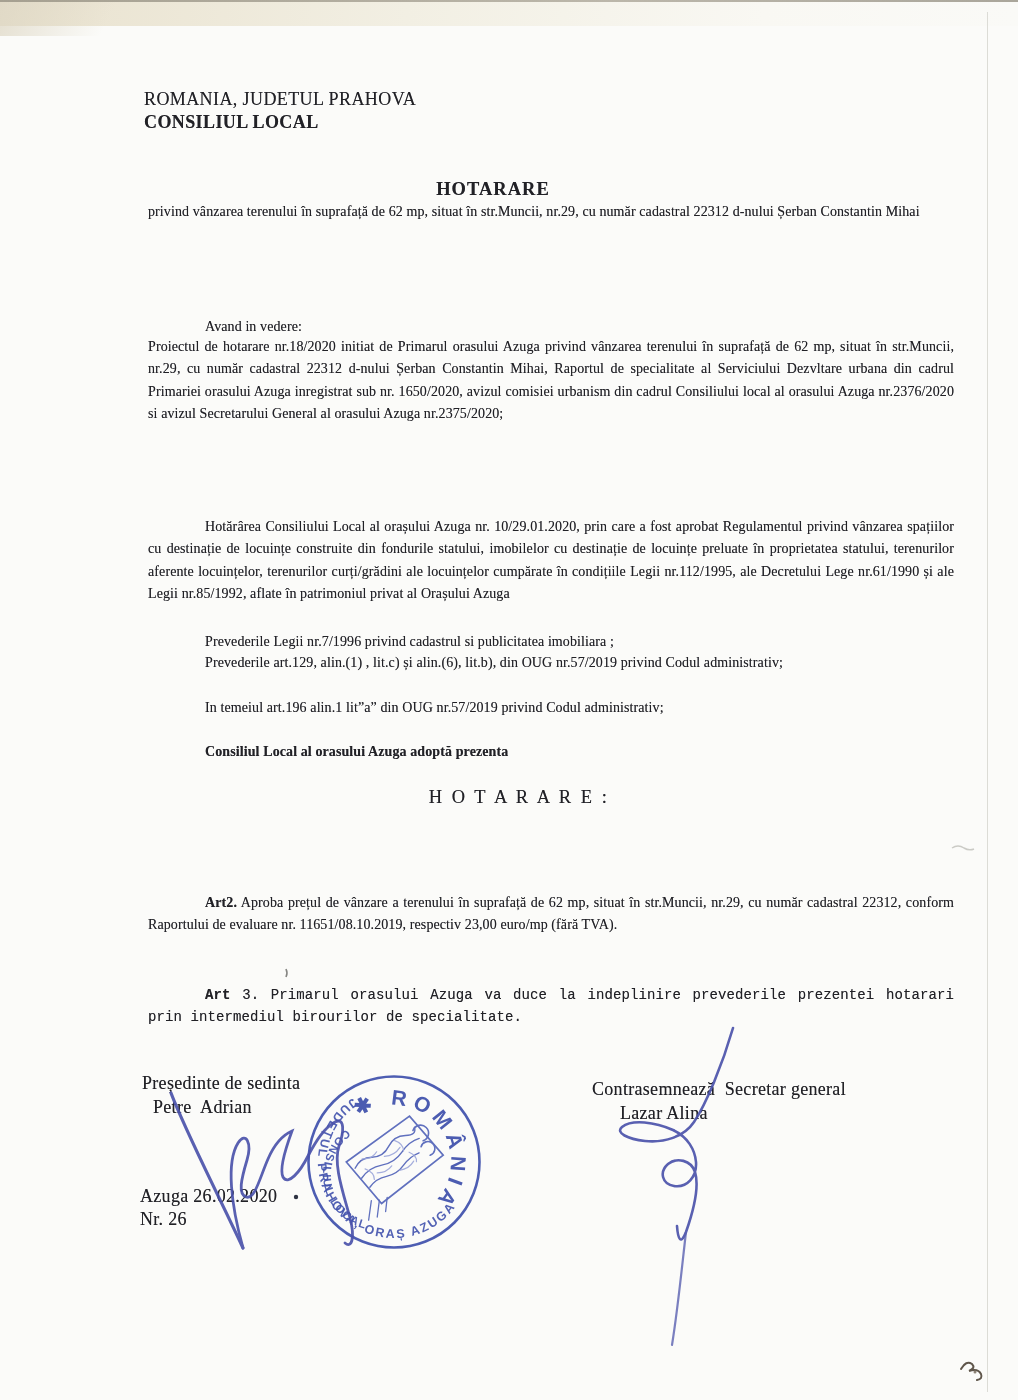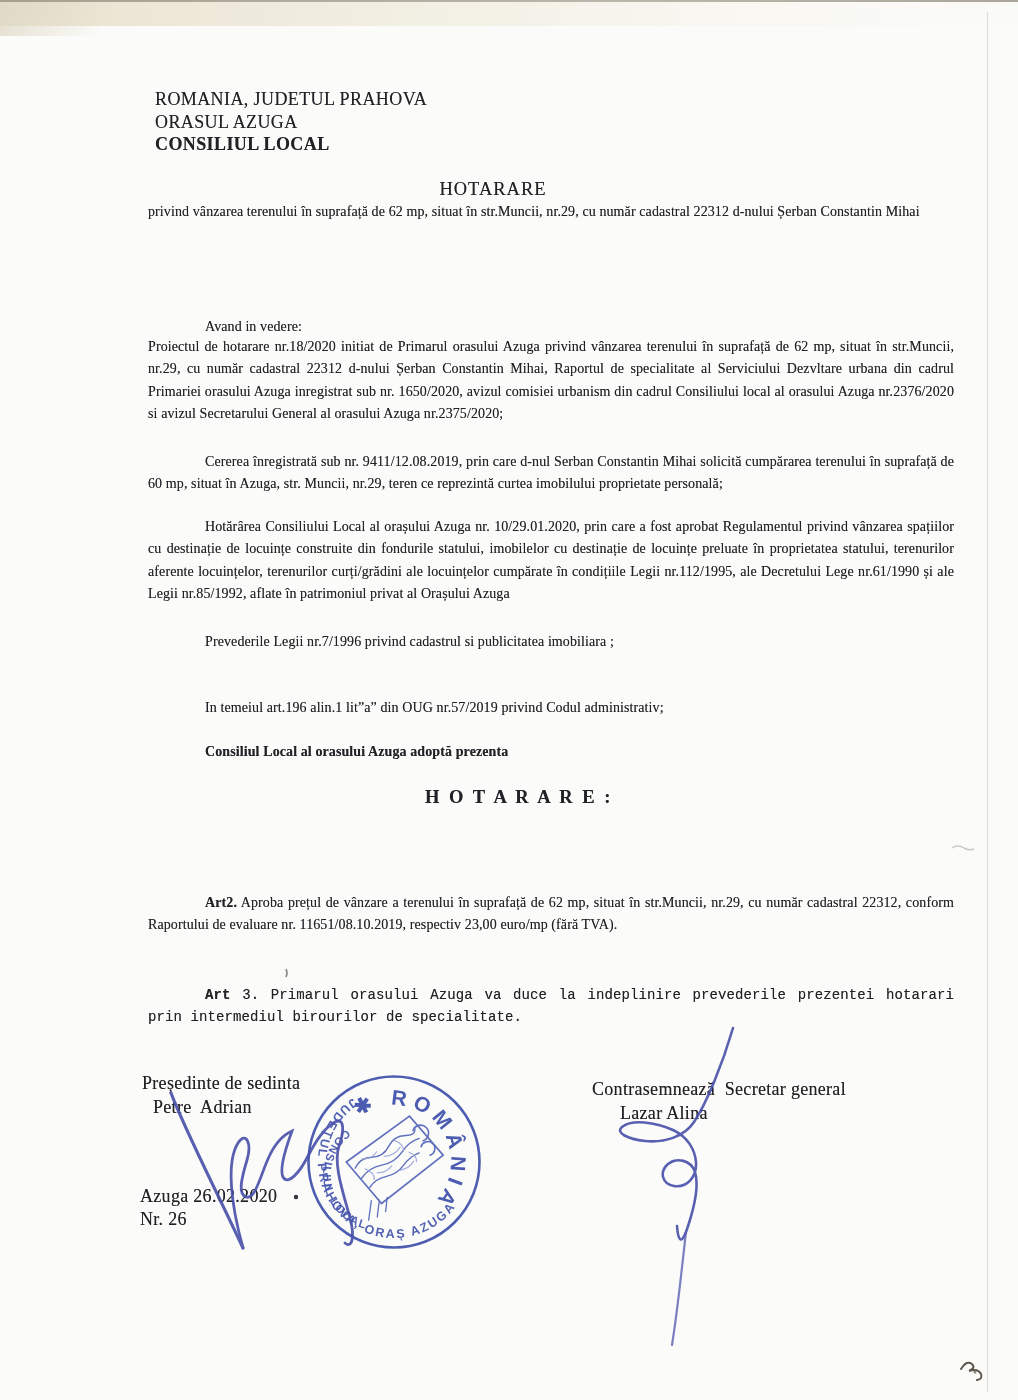--- a/index.html
+++ b/index.html
@@ -31,33 +31,33 @@
   }
   .blk{
     position:absolute;left:148px;width:806px;
     font-size:14px;line-height:22.4px;
     text-align:justify;letter-spacing:.1px;
     text-shadow:0 0 .4px rgba(25,25,35,.45);
   }
   .indent{text-indent:57px;}
   .b{font-weight:bold;}
   .hdr{
-    position:absolute;left:155px;top:88px;
+    position:absolute;left:144px;top:88px;
     font-size:18px;line-height:22.6px;letter-spacing:.4px;
     text-shadow:0 0 .4px rgba(25,25,35,.45);
   }
   .doc-title{
     position:absolute;left:148px;top:179px;width:806px;
-    text-align:center;font-weight:normal;font-size:18.5px;letter-spacing:1px;
+    text-align:center;font-weight:bold;font-size:18.5px;letter-spacing:1px;
     transform:translateX(-58px);
     text-shadow:0 0 .4px rgba(25,25,35,.5);
   }
   .decision-heading{
     position:absolute;left:148px;top:787px;width:806px;
-    text-align:center;font-weight:bold;font-size:18.5px;letter-spacing:2.5px;
+    text-align:center;font-weight:normal;font-size:18.5px;letter-spacing:2.5px;
     transform:translateX(-32px);
     text-shadow:0 0 .4px rgba(25,25,35,.5);
   }
   .sig{
     position:absolute;font-weight:normal;font-size:18px;letter-spacing:.3px;
     text-shadow:0 0 .4px rgba(25,25,35,.5);white-space:pre;
   }
   svg{position:absolute;}
   .overlay{left:0;top:0;pointer-events:none;}
 </style>
@@ -66,34 +66,33 @@
 
 <div class="page">
 
   <div class="topband"></div>
   <div class="topline"></div>
   <div class="cornershade"></div>
   <div class="edgeline"></div>
 
   <div class="hdr">
     <div>ROMANIA, JUDETUL PRAHOVA</div>
-    <div>ORASUL  AZUGA</div>
     <div class="b">CONSILIUL LOCAL</div>
   </div>
 
   <div class="doc-title">HOTARARE</div>
 
   <div class="blk" style="top:201px;">privind vânzarea terenului în suprafață de 62 mp, situat în str.Muncii, nr.29, cu număr cadastral 22312 d-nului Șerban Constantin Mihai</div>
 
   <div class="blk indent" style="top:316px;">Avand in vedere:</div>
 
   <div class="blk" style="top:336px;">Proiectul de hotarare nr.18/2020 initiat de Primarul orasului Azuga privind vânzarea terenului în suprafață de 62 mp, situat în str.Muncii, nr.29, cu număr cadastral 22312 d-nului Șerban Constantin Mihai, Raportul de specialitate al Serviciului Dezvltare urbana din cadrul Primariei orasului Azuga inregistrat sub nr. 1650/2020, avizul comisiei urbanism din cadrul Consiliului local al orasului Azuga nr.2376/2020 si avizul Secretarului General al orasului Azuga nr.2375/2020;</div>
-  <div class="blk indent" style="top:451px;">Cererea înregistrată sub nr. 9411/12.08.2019, prin care d-nul Serban Constantin Mihai solicită cumpărarea terenului în suprafață de  60  mp, situat în Azuga, str. Muncii, nr.29,  teren ce reprezintă curtea imobilului proprietate personală;</div>
   <div class="blk indent" style="top:516px;">Hotărârea Consiliului Local al orașului Azuga nr. 10/29.01.2020, prin care  a fost aprobat Regulamentul privind vânzarea spațiilor  cu destinație de locuințe construite din fondurile statului, imobilelor cu destinație de locuințe preluate în proprietatea statului, terenurilor aferente locuințelor, terenurilor curți/grădini ale  locuințelor  cumpărate în condițiile Legii nr.112/1995, ale  Decretului Lege nr.61/1990 și ale Legii nr.85/1992, aflate în patrimoniul privat al Orașului Azuga</div>
   <div class="blk indent" style="top:631px;">Prevederile Legii nr.7/1996 privind cadastrul si publicitatea imobiliara ;</div>
+  <div class="blk indent" style="top:652px;">Prevederile  art.129,  alin.(1) , lit.c) și alin.(6), lit.b), din OUG  nr.57/2019  privind  Codul administrativ;</div>
   <div class="blk indent" style="top:697px;">In temeiul art.196 alin.1 lit”a” din OUG nr.57/2019 privind Codul administrativ;</div>
 
   <div class="blk indent b" style="top:741px;">Consiliul Local al orasului Azuga adoptă prezenta</div>
 
   <div class="decision-heading">H O T A R A R E :</div>
 
 
   <div class="blk indent" style="top:892px;"><span class="b">Art2.</span><span> Aproba prețul de vânzare a terenului în suprafață de 62 mp, situat în str.Muncii, nr.29, cu număr cadastral 22312, conform Raportului de evaluare nr. 11651/08.10.2019, respectiv 23,00 euro/mp (fără TVA).</span></div>
 
   <div class="blk indent" style="top:984px;font-family:Liberation Mono, monospace;"><span class="b">Art</span><span> 3. Primarul orasului Azuga  va duce la indeplinire prevederile prezentei hotarari prin intermediul birourilor de specialitate.</span></div>

